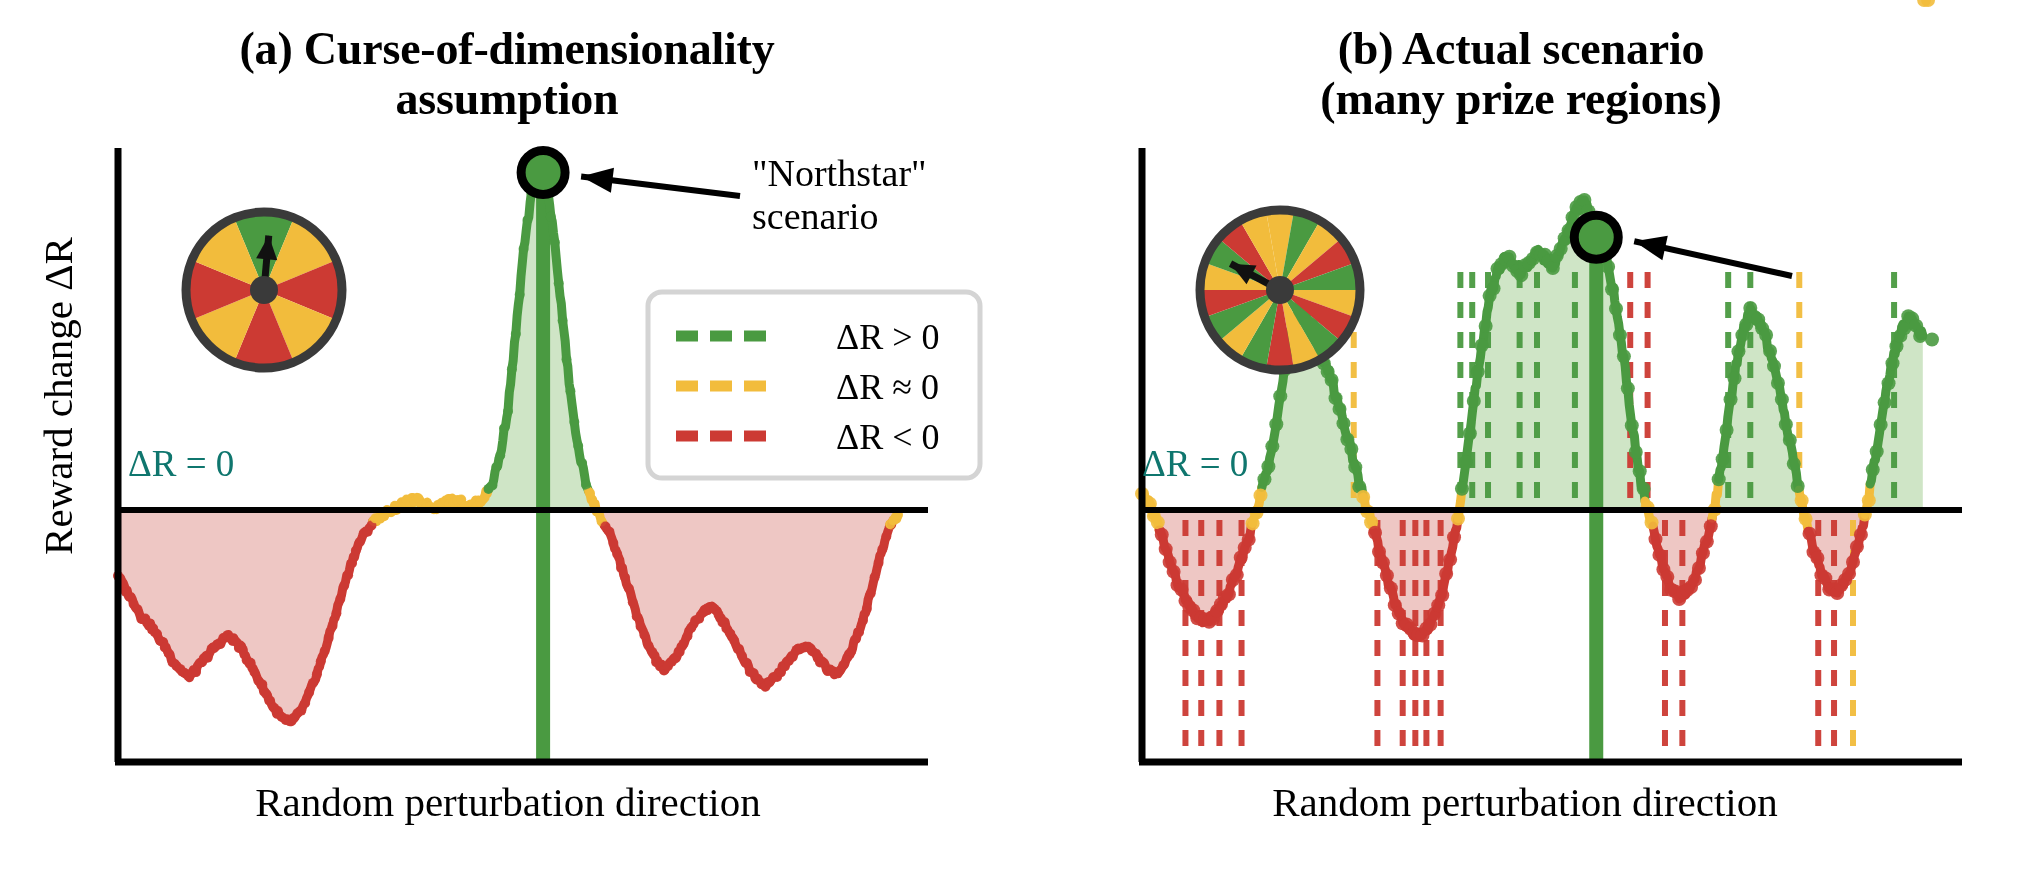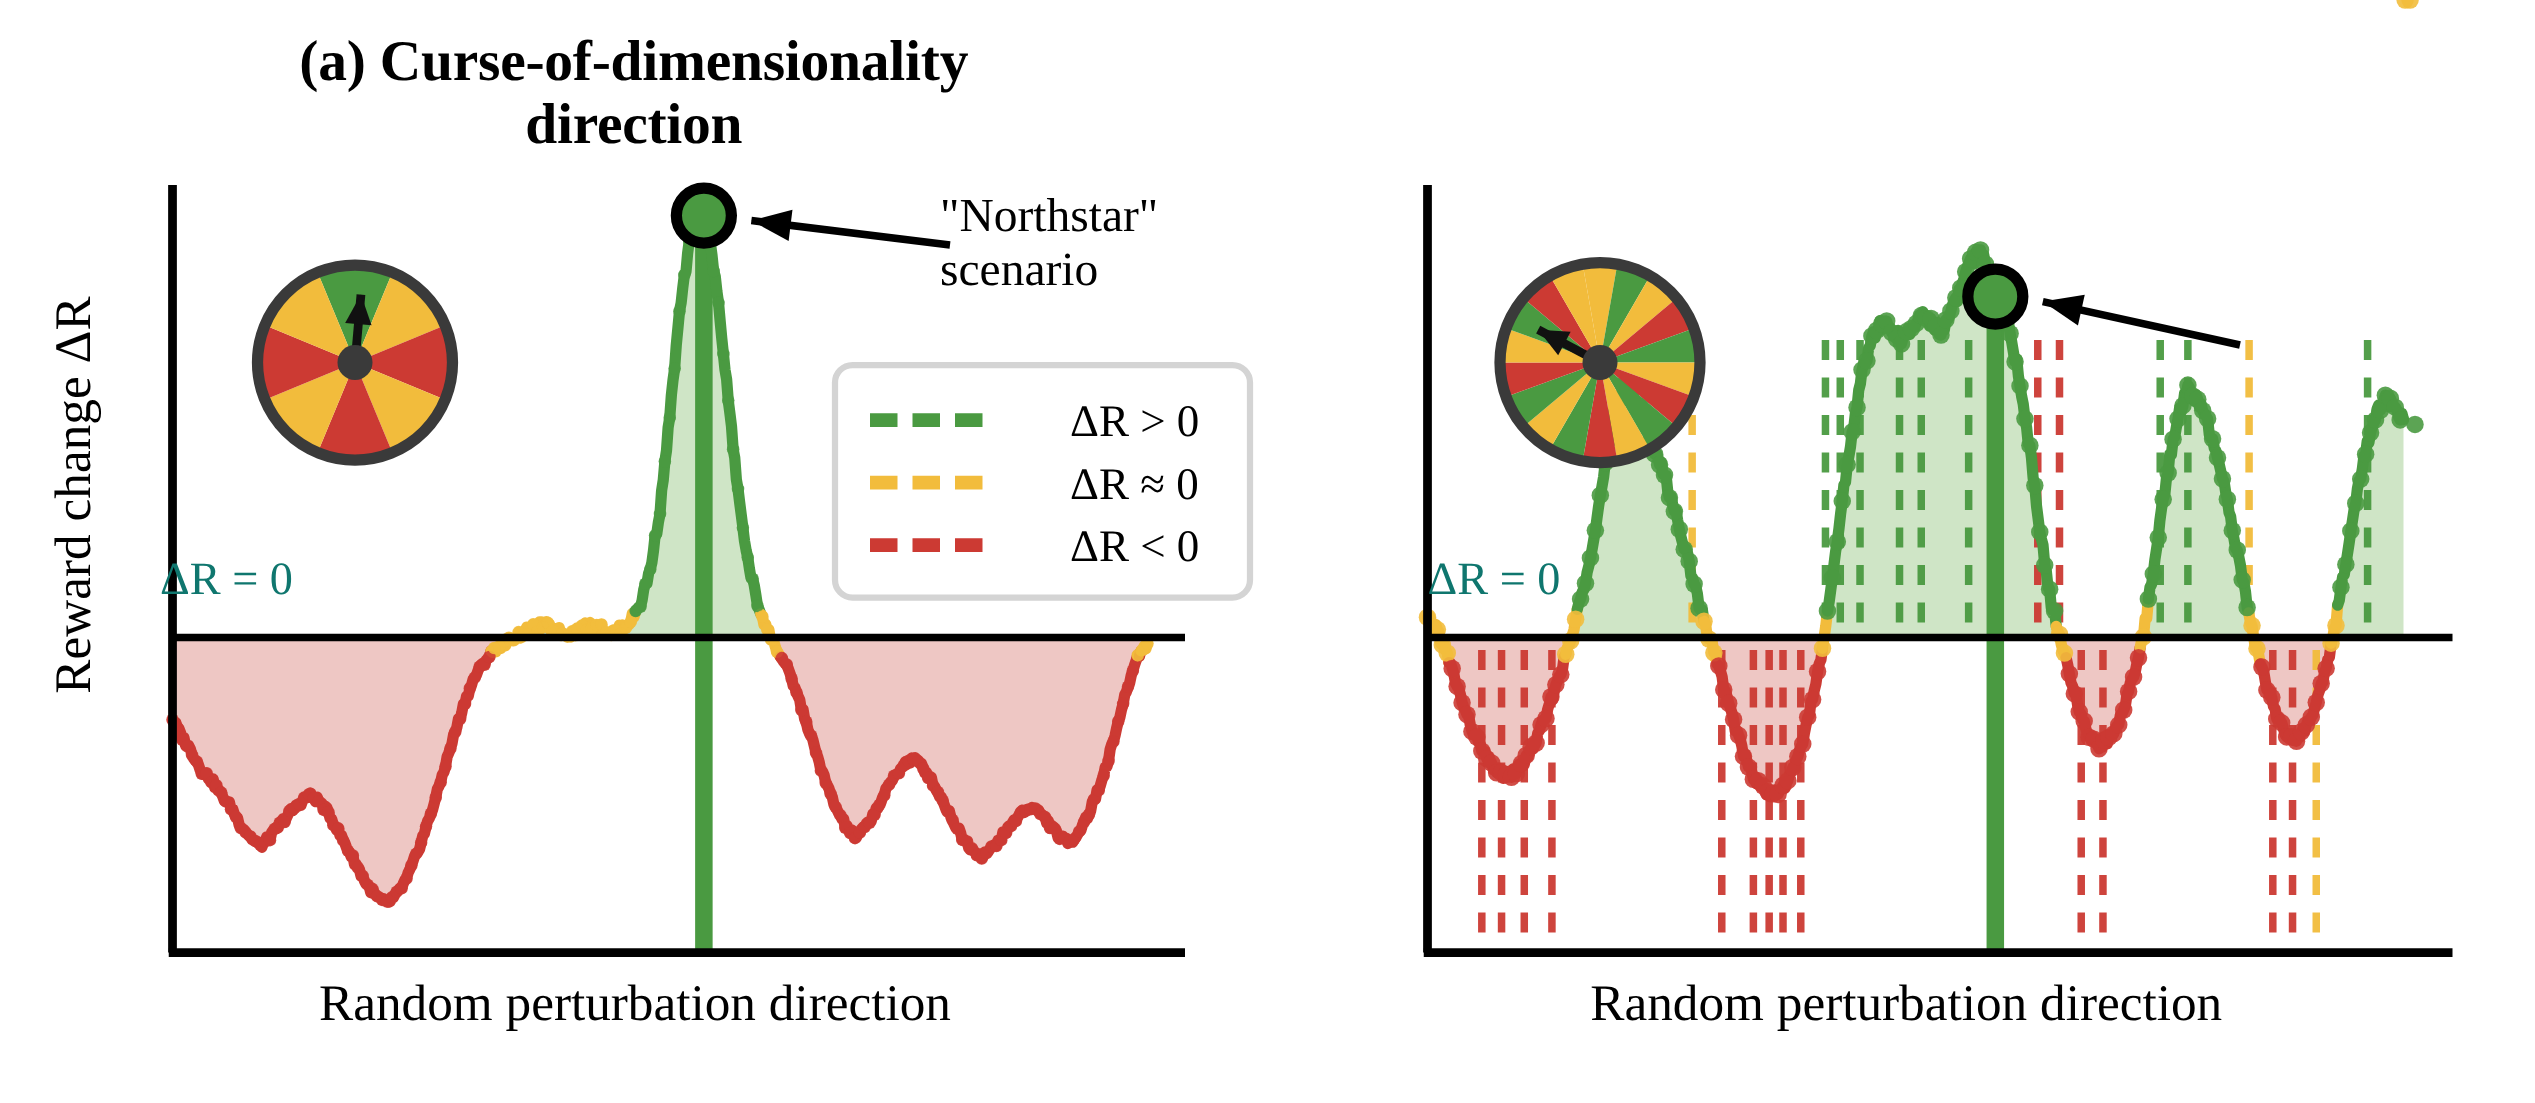--- a/index.html
+++ b/index.html
@@ -1,19 +1,19 @@
 <!DOCTYPE html>
 <html><head>
 <meta charset="utf-8">
 <style>
   html,body{margin:0;padding:0;background:#ffffff;}
   body{width:2028px;height:882px;font-family:"Liberation Serif",serif;overflow:hidden;}
   #fig{position:relative;width:2028px;height:882px;background:#fff;}
   .panel{position:absolute;top:0;height:882px;}
-  #panel-a{left:0;width:1014px;padding-left:20px;}
+  #panel-a{left:0;width:1014px;}
   #panel-b{left:1014px;width:1014px;}
   .ptitle{
     position:absolute;left:0;width:1014px;top:24px;
     text-align:center;font-weight:bold;font-size:46px;line-height:1.08;
     font-family:"Liberation Serif",serif;color:#000;letter-spacing:-0.2px;
   }
   .ptitle .ln{display:block;}
   svg{display:block;}
   .axlabel{
     position:absolute;font-size:41px;color:#000;
@@ -38,21 +38,21 @@
   .lg-txt{font-size:36px;fill:#000;font-family:"Liberation Serif",serif;}
 </style>
 </head>
 <body>
 
 <div id="fig">
 
   <div class="panel" id="panel-a">
     <div class="ptitle">
       <span class="ln">(a) Curse-of-dimensionality</span>
-      <span class="ln">direction</span>
+      <span class="ln">assumption</span>
     </div>
 
     <div class="axlabel" id="ylab-a">Reward change ΔR</div>
     <div class="axlabel" id="xlab-a">Random perturbation direction</div>
     <div class="zerolab" id="zero-a">ΔR = 0</div>
 
     <div class="annot" id="annot-a">
       <div>"Northstar"</div>
       <div>scenario</div>
     </div>
@@ -299,20 +299,24 @@
           <text x="836" y="349" class="lg-txt">ΔR &gt; 0</text>
           <line x1="676" y1="386" x2="766" y2="386" stroke="#f2bc3c" stroke-width="11" stroke-dasharray="22 12"></line>
           <text x="836" y="399" class="lg-txt">ΔR ≈ 0</text>
           <line x1="676" y1="436" x2="766" y2="436" stroke="#cc3a33" stroke-width="11" stroke-dasharray="22 12"></line>
           <text x="836" y="449" class="lg-txt">ΔR &lt; 0</text>
         </g>
       </svg>
   </div>
 
   <div class="panel" id="panel-b">
+    <div class="ptitle">
+      <span class="ln">(b) Actual scenario</span>
+      <span class="ln">(many prize regions)</span>
+    </div>
     <svg id="svg-b" width="1014" height="882">
         <path d="M 128.0 510.0 L 128.0 493.8 L 129.3 492.8 L 130.6 495.6 L 131.9 502.0 L 133.3 503.1 L 134.6 499.6 L 135.9 503.7 L 137.2 505.6 L 137.2 510.0 Z" fill="#cfe5c6" stroke="none"></path>
         <path d="M 138.5 510.0 L 138.5 514.8 L 139.8 515.9 L 141.2 515.7 L 142.5 520.3 L 143.8 522.4 L 145.1 530.1 L 146.4 530.5 L 147.8 534.8 L 149.1 539.1 L 150.4 546.7 L 151.7 549.1 L 153.0 551.1 L 154.3 555.5 L 155.7 562.1 L 157.0 565.8 L 158.3 568.2 L 159.6 571.6 L 160.9 572.9 L 162.2 579.7 L 163.6 585.1 L 164.9 588.0 L 166.2 588.0 L 167.5 589.7 L 168.8 593.6 L 170.1 595.1 L 171.4 600.8 L 172.8 601.1 L 174.1 601.2 L 175.4 606.9 L 176.7 605.1 L 178.0 610.5 L 179.3 610.4 L 180.7 616.0 L 182.0 615.3 L 183.3 618.2 L 184.6 614.6 L 185.9 614.9 L 187.3 618.1 L 188.6 622.7 L 189.9 621.6 L 191.2 619.5 L 192.5 618.8 L 193.8 616.9 L 195.1 621.8 L 196.5 615.2 L 197.8 618.6 L 199.1 618.8 L 200.4 612.3 L 201.7 611.0 L 203.1 610.9 L 204.4 612.5 L 205.7 610.0 L 207.0 604.2 L 208.3 605.6 L 209.6 601.1 L 210.9 597.2 L 212.3 599.0 L 213.6 594.6 L 214.9 594.4 L 216.2 586.5 L 217.5 584.4 L 218.8 579.7 L 220.2 576.3 L 221.5 575.3 L 222.8 574.8 L 224.1 567.6 L 225.4 563.2 L 226.8 557.4 L 228.1 560.1 L 229.4 552.9 L 230.7 547.7 L 232.0 544.6 L 233.3 541.0 L 234.7 539.7 L 236.0 535.4 L 237.3 525.6 L 238.6 523.4 L 239.9 518.1 L 241.2 516.1 L 242.6 512.6 L 242.6 510.0 Z" fill="#eec7c4" stroke="none"></path>
         <path d="M 243.9 510.0 L 243.9 508.0 L 245.2 503.6 L 246.5 495.4 L 247.8 487.5 L 249.1 482.3 L 250.4 479.3 L 251.8 473.6 L 253.1 471.7 L 254.4 466.6 L 255.7 457.9 L 257.0 452.9 L 258.4 446.3 L 259.7 439.4 L 261.0 431.8 L 262.3 424.3 L 263.6 414.5 L 264.9 404.9 L 266.3 396.1 L 267.6 389.1 L 268.9 381.6 L 270.2 370.1 L 271.5 366.6 L 272.8 357.3 L 274.1 350.5 L 275.5 344.5 L 276.8 335.0 L 278.1 331.6 L 279.4 324.9 L 280.7 324.0 L 282.1 318.6 L 283.4 316.8 L 284.7 309.8 L 286.0 307.2 L 287.3 312.5 L 288.6 308.9 L 290.0 312.9 L 291.3 315.4 L 292.6 315.9 L 293.9 322.6 L 295.2 323.7 L 296.5 326.0 L 297.9 324.9 L 299.2 332.9 L 300.5 337.6 L 301.8 335.2 L 303.1 339.8 L 304.4 343.6 L 305.8 354.3 L 307.1 356.6 L 308.4 359.1 L 309.7 363.3 L 311.0 362.5 L 312.3 365.4 L 313.6 371.8 L 315.0 369.6 L 316.3 379.2 L 317.6 380.0 L 318.9 380.4 L 320.2 393.3 L 321.5 398.1 L 322.9 397.3 L 324.2 403.9 L 325.5 409.0 L 326.8 408.2 L 328.1 416.2 L 329.5 423.4 L 330.8 429.6 L 332.1 434.7 L 333.4 439.5 L 334.7 439.1 L 336.0 442.4 L 337.4 448.9 L 338.7 460.7 L 340.0 462.3 L 341.3 467.2 L 342.6 469.1 L 343.9 474.9 L 345.3 486.6 L 346.6 488.4 L 347.9 488.1 L 349.2 497.0 L 350.5 499.2 L 350.5 510.0 Z" fill="#cfe5c6" stroke="none"></path>
         <path d="M 351.8 510.0 L 351.8 510.1 L 353.2 511.2 L 354.5 511.6 L 355.8 513.6 L 357.1 522.2 L 358.4 523.1 L 359.7 531.2 L 361.0 532.7 L 362.4 536.9 L 363.7 541.4 L 365.0 551.8 L 366.3 552.8 L 367.6 557.1 L 368.9 562.6 L 370.3 566.3 L 371.6 570.6 L 372.9 575.6 L 374.2 584.9 L 375.5 584.1 L 376.9 588.2 L 378.2 591.4 L 379.5 596.9 L 380.8 605.1 L 382.1 603.3 L 383.4 608.1 L 384.8 613.6 L 386.1 613.3 L 387.4 617.5 L 388.7 623.4 L 390.0 621.8 L 391.3 627.1 L 392.7 624.5 L 394.0 629.0 L 395.3 627.2 L 396.6 628.9 L 397.9 630.6 L 399.2 635.9 L 400.5 633.4 L 401.9 637.3 L 403.2 636.7 L 404.5 635.1 L 405.8 632.0 L 407.1 634.6 L 408.4 635.5 L 409.8 632.3 L 411.1 630.7 L 412.4 628.4 L 413.7 630.7 L 415.0 626.5 L 416.3 624.5 L 417.7 619.4 L 419.0 617.7 L 420.3 613.8 L 421.6 613.7 L 422.9 608.0 L 424.3 605.2 L 425.6 600.1 L 426.9 597.2 L 428.2 595.2 L 429.5 586.7 L 430.8 580.2 L 432.2 573.7 L 433.5 572.2 L 434.8 560.9 L 436.1 559.6 L 437.4 552.4 L 438.7 547.2 L 440.1 537.2 L 441.4 530.9 L 442.7 527.9 L 444.0 518.6 L 444.0 510.0 Z" fill="#eec7c4" stroke="none"></path>
         <path d="M 445.3 510.0 L 445.3 509.9 L 446.6 500.9 L 448.0 488.8 L 449.3 481.6 L 450.6 472.0 L 451.9 462.3 L 453.2 451.6 L 454.5 441.1 L 455.8 433.4 L 457.2 422.6 L 458.5 410.9 L 459.8 400.9 L 461.1 388.0 L 462.4 385.8 L 463.8 371.7 L 465.1 365.1 L 466.4 357.4 L 467.7 345.5 L 469.0 342.4 L 470.3 330.7 L 471.6 326.0 L 473.0 312.0 L 474.3 307.0 L 475.6 295.9 L 476.9 290.7 L 478.2 290.9 L 479.6 288.6 L 480.9 278.5 L 482.2 276.4 L 483.5 268.8 L 484.8 265.4 L 486.1 270.2 L 487.4 264.2 L 488.8 265.1 L 490.1 256.5 L 491.4 259.0 L 492.7 263.2 L 494.0 258.0 L 495.3 256.8 L 496.7 261.8 L 498.0 262.0 L 499.3 266.1 L 500.6 266.8 L 501.9 269.9 L 503.3 271.0 L 504.6 264.4 L 505.9 267.0 L 507.2 275.1 L 508.5 270.4 L 509.8 265.9 L 511.1 265.3 L 512.5 265.9 L 513.8 267.6 L 515.1 262.8 L 516.4 262.6 L 517.7 262.0 L 519.0 258.7 L 520.4 256.0 L 521.7 252.1 L 523.0 252.5 L 524.3 249.3 L 525.6 254.1 L 527.0 254.6 L 528.3 253.7 L 529.6 261.0 L 530.9 254.8 L 532.2 258.1 L 533.5 263.9 L 534.9 261.2 L 536.2 258.0 L 537.5 267.7 L 538.8 268.1 L 540.1 261.0 L 541.4 264.3 L 542.8 255.8 L 544.1 255.4 L 545.4 253.7 L 546.7 248.7 L 548.0 243.8 L 549.3 240.8 L 550.7 238.2 L 552.0 241.3 L 553.3 231.2 L 554.6 230.4 L 555.9 226.5 L 557.2 223.0 L 558.5 217.4 L 559.9 213.3 L 561.2 210.0 L 562.5 206.9 L 563.8 207.1 L 565.1 211.3 L 566.5 201.9 L 567.8 204.8 L 569.1 206.4 L 570.4 199.9 L 571.7 208.7 L 573.0 204.0 L 574.3 211.1 L 575.7 216.7 L 577.0 217.2 L 578.3 220.8 L 579.6 222.6 L 580.9 224.2 L 582.3 228.2 L 583.6 233.4 L 584.9 235.7 L 586.2 238.1 L 587.5 240.6 L 588.8 249.6 L 590.1 253.8 L 591.5 252.6 L 592.8 257.9 L 594.1 266.8 L 595.4 273.7 L 596.7 281.6 L 598.0 289.4 L 599.4 287.1 L 600.7 300.8 L 602.0 308.7 L 603.3 317.0 L 604.6 323.3 L 606.0 335.1 L 607.3 342.2 L 608.6 355.1 L 609.9 356.3 L 611.2 366.5 L 612.5 382.3 L 613.8 388.4 L 615.2 404.7 L 616.5 414.9 L 617.8 425.5 L 619.1 431.1 L 620.4 436.0 L 621.8 452.1 L 623.1 457.5 L 624.4 469.8 L 625.7 471.3 L 627.0 486.0 L 628.3 488.4 L 629.7 488.8 L 631.0 501.1 L 632.3 505.4 L 633.6 507.4 L 633.6 510.0 Z" fill="#cfe5c6" stroke="none"></path>
         <path d="M 634.9 510.0 L 634.9 515.0 L 636.2 520.0 L 637.5 522.5 L 638.9 526.1 L 640.2 532.0 L 641.5 539.1 L 642.8 546.2 L 644.1 549.0 L 645.5 554.9 L 646.8 555.6 L 648.1 564.1 L 649.4 569.5 L 650.7 571.1 L 652.0 575.5 L 653.4 576.8 L 654.7 583.1 L 656.0 586.8 L 657.3 589.8 L 658.6 591.4 L 659.9 588.8 L 661.3 591.5 L 662.6 591.7 L 663.9 595.8 L 665.2 599.0 L 666.5 597.8 L 667.8 597.7 L 669.2 592.1 L 670.5 595.3 L 671.8 595.0 L 673.1 589.9 L 674.4 587.3 L 675.7 587.7 L 677.0 586.9 L 678.4 582.7 L 679.7 580.5 L 681.0 579.9 L 682.3 571.9 L 683.6 571.1 L 684.9 568.0 L 686.3 564.6 L 687.6 555.5 L 688.9 553.1 L 690.2 546.2 L 691.5 543.7 L 692.9 541.6 L 694.2 537.5 L 695.5 530.8 L 696.8 526.2 L 698.1 518.2 L 699.4 511.7 L 699.4 510.0 Z" fill="#eec7c4" stroke="none"></path>
         <path d="M 700.8 510.0 L 700.8 509.5 L 702.1 494.6 L 703.4 494.6 L 704.7 479.2 L 706.0 469.9 L 707.3 467.3 L 708.6 459.1 L 710.0 447.2 L 711.3 438.8 L 712.6 430.1 L 713.9 416.5 L 715.2 407.0 L 716.5 399.5 L 717.9 395.2 L 719.2 382.1 L 720.5 378.4 L 721.8 363.2 L 723.1 363.9 L 724.5 351.3 L 725.8 349.4 L 727.1 341.7 L 728.4 335.1 L 729.7 326.2 L 731.0 329.3 L 732.4 324.5 L 733.7 314.4 L 735.0 315.3 L 736.3 308.1 L 737.6 310.3 L 738.9 318.3 L 740.3 316.8 L 741.6 321.1 L 742.9 315.8 L 744.2 319.5 L 745.5 325.6 L 746.8 322.9 L 748.1 328.4 L 749.5 330.9 L 750.8 332.8 L 752.1 335.0 L 753.4 347.6 L 754.7 350.7 L 756.1 351.0 L 757.4 358.4 L 758.7 360.7 L 760.0 366.1 L 761.3 371.1 L 762.6 376.9 L 764.0 383.0 L 765.3 385.4 L 766.6 394.2 L 767.9 399.4 L 769.2 409.9 L 770.5 413.2 L 771.8 424.4 L 773.2 431.1 L 774.5 438.9 L 775.8 440.0 L 777.1 445.8 L 778.4 452.5 L 779.8 463.9 L 781.1 466.1 L 782.4 473.4 L 783.7 486.0 L 785.0 490.3 L 786.3 497.7 L 787.6 500.5 L 787.6 510.0 Z" fill="#cfe5c6" stroke="none"></path>
         <path d="M 789.0 510.0 L 789.0 510.2 L 790.3 518.1 L 791.6 518.9 L 792.9 523.5 L 794.2 531.2 L 795.5 533.7 L 796.9 536.8 L 798.2 544.9 L 799.5 552.1 L 800.8 551.8 L 802.1 557.4 L 803.4 557.9 L 804.8 565.1 L 806.1 567.2 L 807.4 575.1 L 808.7 573.9 L 810.0 576.6 L 811.4 578.3 L 812.7 582.8 L 814.0 587.5 L 815.3 589.5 L 816.6 587.7 L 817.9 589.6 L 819.3 589.4 L 820.6 592.4 L 821.9 592.7 L 823.2 593.0 L 824.5 588.4 L 825.8 590.0 L 827.1 585.4 L 828.5 582.7 L 829.8 585.0 L 831.1 579.9 L 832.4 576.4 L 833.7 576.9 L 835.1 573.6 L 836.4 571.8 L 837.7 566.4 L 839.0 562.0 L 840.3 556.0 L 841.6 552.5 L 843.0 546.8 L 844.3 545.7 L 845.6 537.4 L 846.9 534.7 L 848.2 527.6 L 849.5 525.8 L 850.9 514.5 L 852.2 510.0 L 852.2 510.0 Z" fill="#eec7c4" stroke="none"></path>
         <path d="M 853.5 510.0 L 853.5 502.6 L 854.8 500.4 L 856.1 484.1 L 857.4 480.4 L 858.8 469.7 L 860.1 461.4 L 861.4 459.8 L 862.7 451.5 L 864.0 443.0 L 865.3 434.5 L 866.7 424.7 L 868.0 416.3 L 869.3 407.5 L 870.6 402.6 L 871.9 391.1 L 873.2 384.4 L 874.5 383.3 L 875.9 374.9 L 877.2 364.5 L 878.5 363.3 L 879.8 352.8 L 881.1 354.3 L 882.4 346.2 L 883.8 341.8 L 885.1 338.2 L 886.4 335.9 L 887.7 327.1 L 889.0 324.0 L 890.4 328.2 L 891.7 324.7 L 893.0 320.1 L 894.3 316.1 L 895.6 323.5 L 896.9 325.4 L 898.3 318.6 L 899.6 322.9 L 900.9 324.4 L 902.2 325.7 L 903.5 328.3 L 904.8 333.3 L 906.1 335.9 L 907.5 330.5 L 908.8 335.6 L 908.8 510.0 Z" fill="#cfe5c6" stroke="none"></path>

